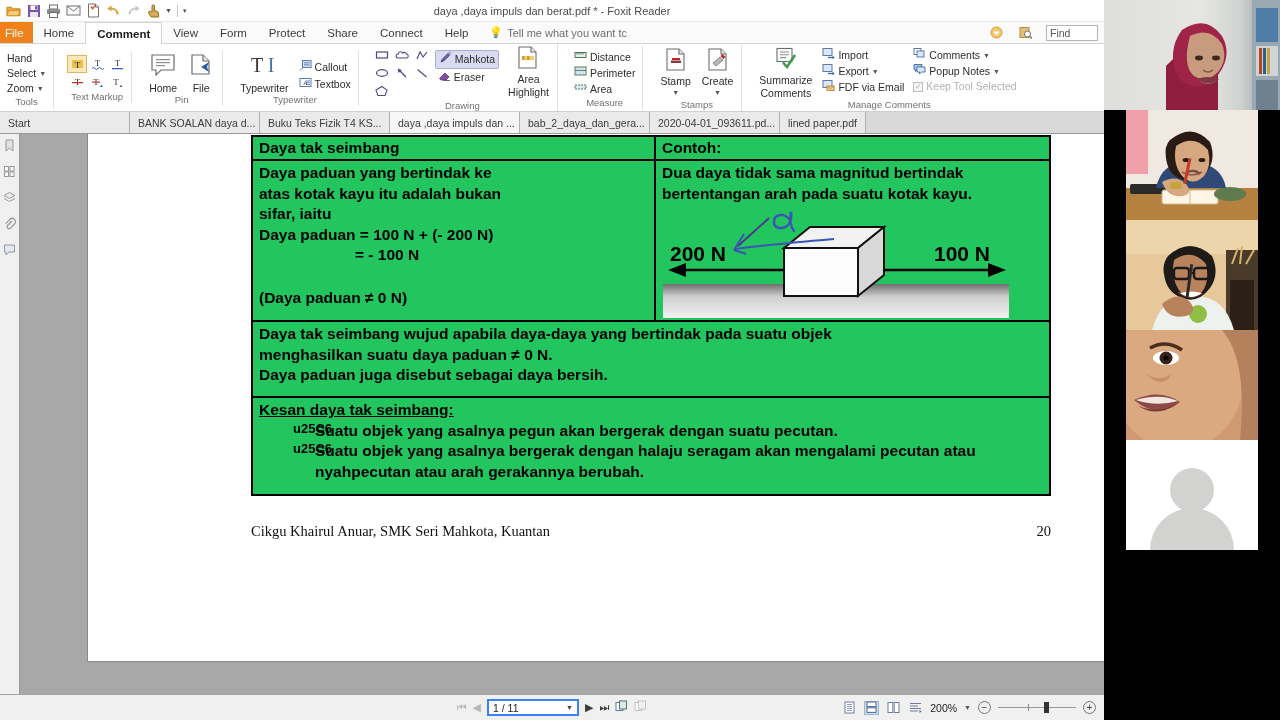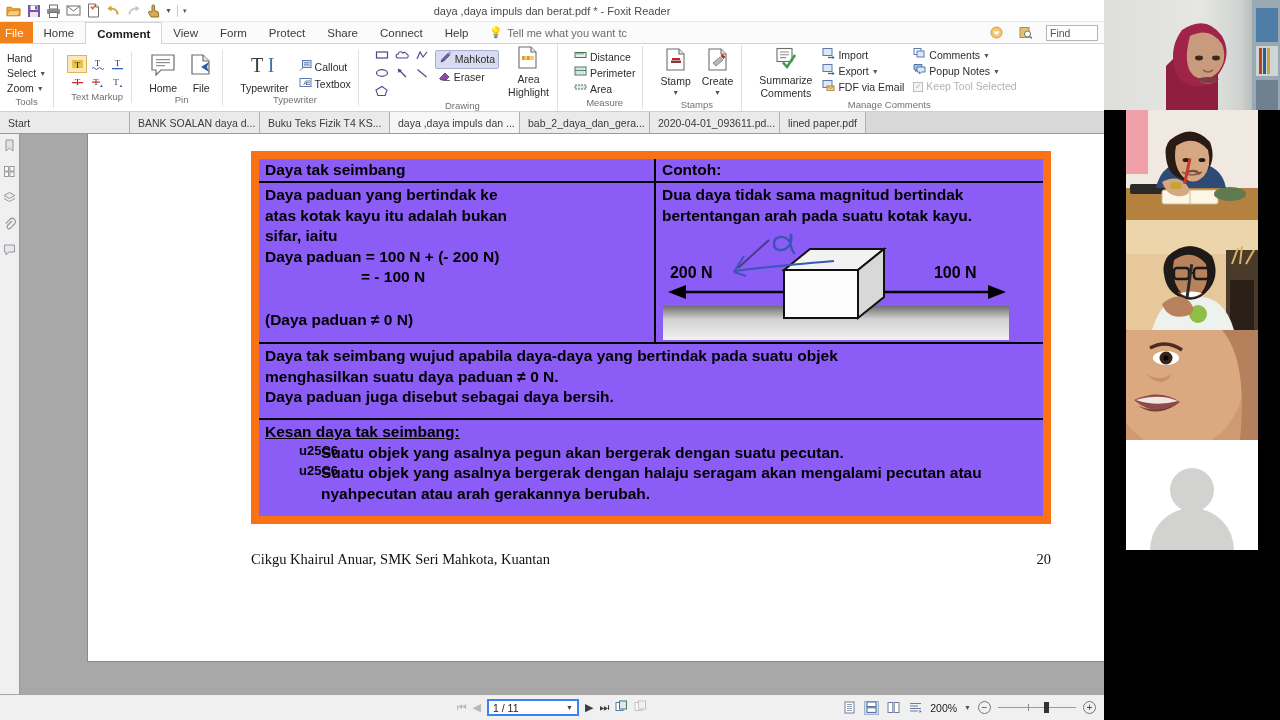--- a/index.html
+++ b/index.html
@@ -163,38 +163,38 @@
     position: absolute; top: 0; left: 67px;
     width: 1028px; height: 528px;
     background: #ffffff;
     border: 1px solid #8a8a8a;
     border-top: none;
     overflow: hidden;
   }
   .page-inner { position: relative; padding: 0 50px; }
   
   .ptable {
-    margin-top: 17px;
-    border: 8px solid #f97316; border-collapse: collapse;
-    width: 800px; margin-left: 113px; background: #8b5cf6;
+    margin-top: 1px;
+    border: 2px solid #f97316; border-collapse: collapse;
+    width: 800px; margin-left: 113px; background: #22c55e;
   }
   .ptable td { border: 2px solid #000; vertical-align: top; padding: 2px 6px; }
   .hdr { font-weight: bold; font-size: 15.5px; color: #000; }
   .ctext { font-weight: bold; font-size: 15.5px; color: #000; line-height: 1.33; }
   .indent { padding-left: 96px; }
   .gap { height: 11px; }
   
   .diagram { position: relative; height: 108px; margin-top: 6px; }
   .ground {
     position: absolute; left: 1px; bottom: 0px; width: 346px; height: 34px;
     background: linear-gradient(to bottom, #6f6f6f 0%, #d0d0d0 38%, #f2f2f2 100%);
   }
   .box3d { position: absolute; left: 118px; bottom: 16px; }
   .arrowlbl {
-    position: absolute; font-weight: bold; font-size: 16px; color: #000;
+    position: absolute; font-weight: bold; font-size: 21px; color: #000;
   }
   .bullets { list-style: none; padding-left: 34px; }
   .bullets li {
     font-weight: bold; font-size: 15.5px; line-height: 1.33;
     position: relative; padding-left: 22px;
   }
   .bullets li::before {
     content: "\u25C6"; position: absolute; left: 0; top: -1px; font-size: 13px;
   }
   .u { text-decoration: underline; }

